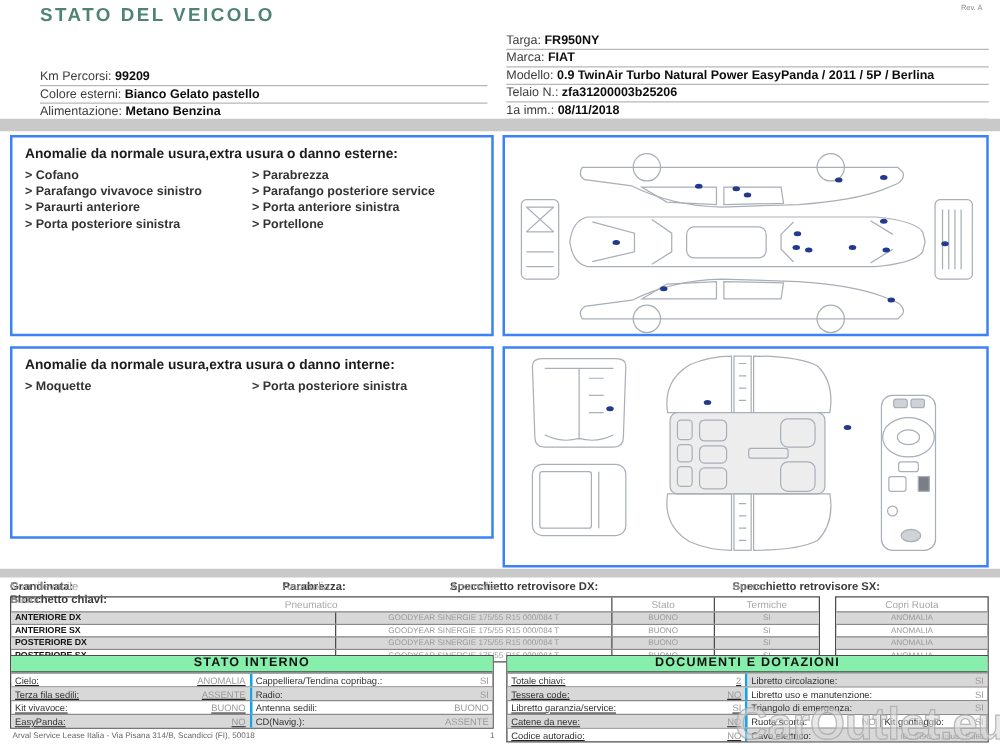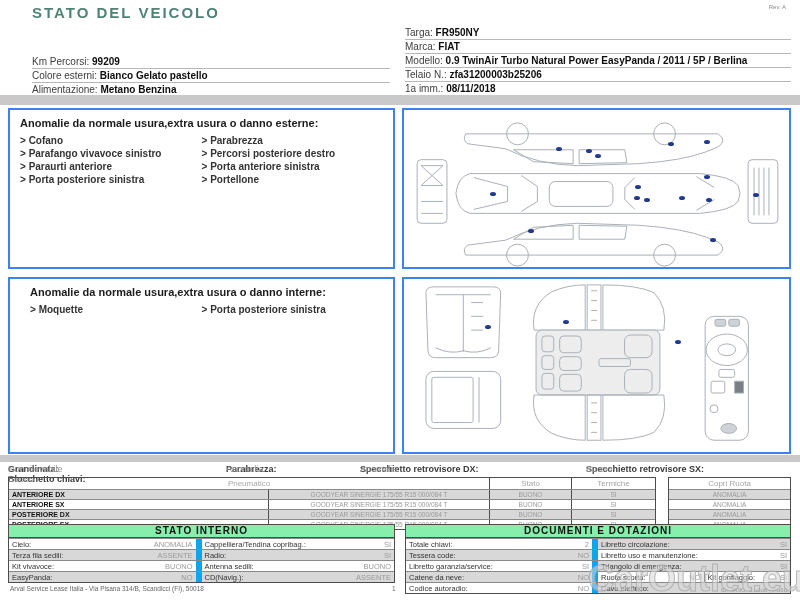--- a/index.html
+++ b/index.html
@@ -18,21 +18,21 @@
   .field .val{font-weight:bold;color:#0d0d0d;}
 
   
   .bar{position:absolute;left:0;width:800px;background:#c9c9c9;}
   .bar.top{top:95px;height:10px;}
   .bar.mid{top:455px;height:7px;}
 
   
   .panel{position:absolute;border:2px solid #3b82f6;background:#fff;box-sizing:border-box;}
   #panel-ext{left:8px;top:108px;width:387px;height:161px;padding:7px 10px;}
-  #panel-int{left:8px;top:277px;width:387px;height:177px;padding:7px 20px;}
+  #panel-int{left:8px;top:277px;width:387px;height:154px;padding:7px 10px;}
   #diagram-ext{left:402px;top:108px;width:389px;height:161px;}
   #diagram-int{left:402px;top:277px;width:389px;height:177px;}
   .panel h2{margin:0;font-size:11px;font-weight:bold;color:#1c1c1c;}
   .cols{display:flex;margin-top:5px;font-weight:bold;}
   .cols ul{list-style:none;margin:0;padding:0;width:50%;}
   .cols li{font-size:10px;line-height:13px;color:#333;}
   .cols li::before{content:"> ";}
 
   .dot{position:absolute;width:6px;height:4px;border-radius:50%;}
 
@@ -66,21 +66,21 @@
 
   
   .btbl{position:absolute;top:524px;border:1px solid #4c4c4c;box-sizing:border-box;background:#fff;}
   #tbl-si{left:8px;width:387px;}
   #tbl-doc{left:405px;width:386px;}
   .btbl .hdr{height:12px;background:#86efac;border-bottom:1px solid #4c4c4c;
              text-align:center;font-size:10px;font-weight:bold;letter-spacing:1px;color:#111;line-height:12px;}
   .brow{display:flex;height:10px;border-top:1px solid #8a8a8a;}
   .brow:first-of-type{border-top:none;}
   .half{display:flex;width:50%;box-sizing:border-box;overflow:hidden;}
-  .half.hl{border-right:6px solid #0ea5e9;}
+  .half.hl{border-right:2px solid #0ea5e9;text-decoration:underline;}
   .half .lbl{flex:1;font-size:7.5px;color:#333;padding:1px 0 0 3px;white-space:nowrap;}
   .half .val{font-size:7.5px;color:#9a9a9a;padding:1px 3px 0 0;white-space:nowrap;}
   .sub{display:flex;width:55%;box-sizing:border-box;}
   .sub2{display:flex;width:45%;border-left:1px solid #4c4c4c;box-sizing:border-box;justify-content:center;}
   #tbl-si .brow:nth-child(odd) .half{background:#d8d8d8;}
   #tbl-doc .brow:nth-child(odd) .hl{background:#d8d8d8;}
   #tbl-doc .brow:nth-child(even) .hr{background:#d8d8d8;}
 
   
   .footer{position:absolute;left:0;top:585px;width:800px;font-size:6.5px;color:#666;}
@@ -144,21 +144,21 @@
     <h2>Anomalie da normale usura,extra usura o danno esterne:</h2>
     <div class="cols">
       <ul>
         <li>Cofano</li>
         <li>Parafango vivavoce sinistro</li>
         <li>Paraurti anteriore</li>
         <li>Porta posteriore sinistra</li>
       </ul>
       <ul>
         <li>Parabrezza</li>
-        <li>Percorsi posteriore destro</li>
+        <li>Parafango posteriore service</li>
         <li>Porta anteriore sinistra</li>
         <li>Portellone</li>
       </ul>
     </div>
   </div>
 
   <div class="panel" id="panel-int">
     <h2>Anomalie da normale usura,extra usura o danno interne:</h2>
     <div class="cols">
       <ul>

